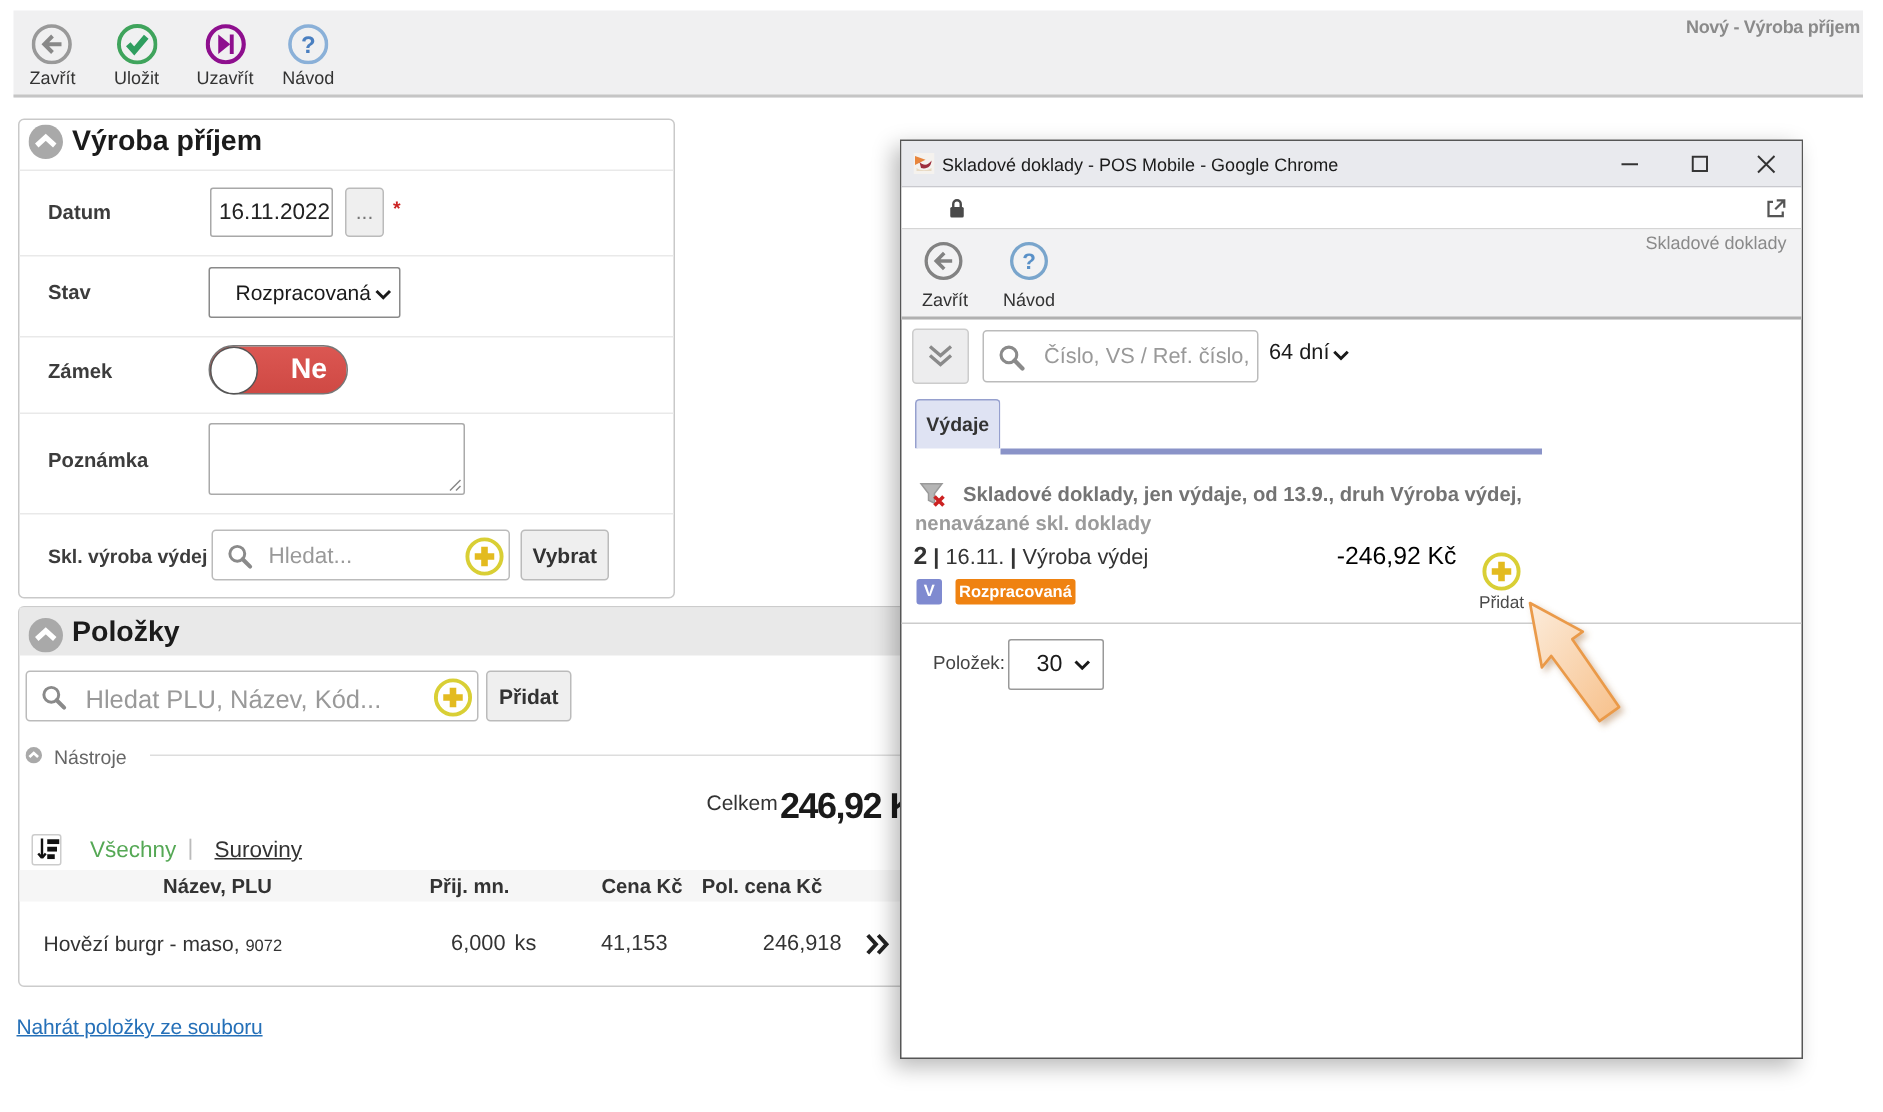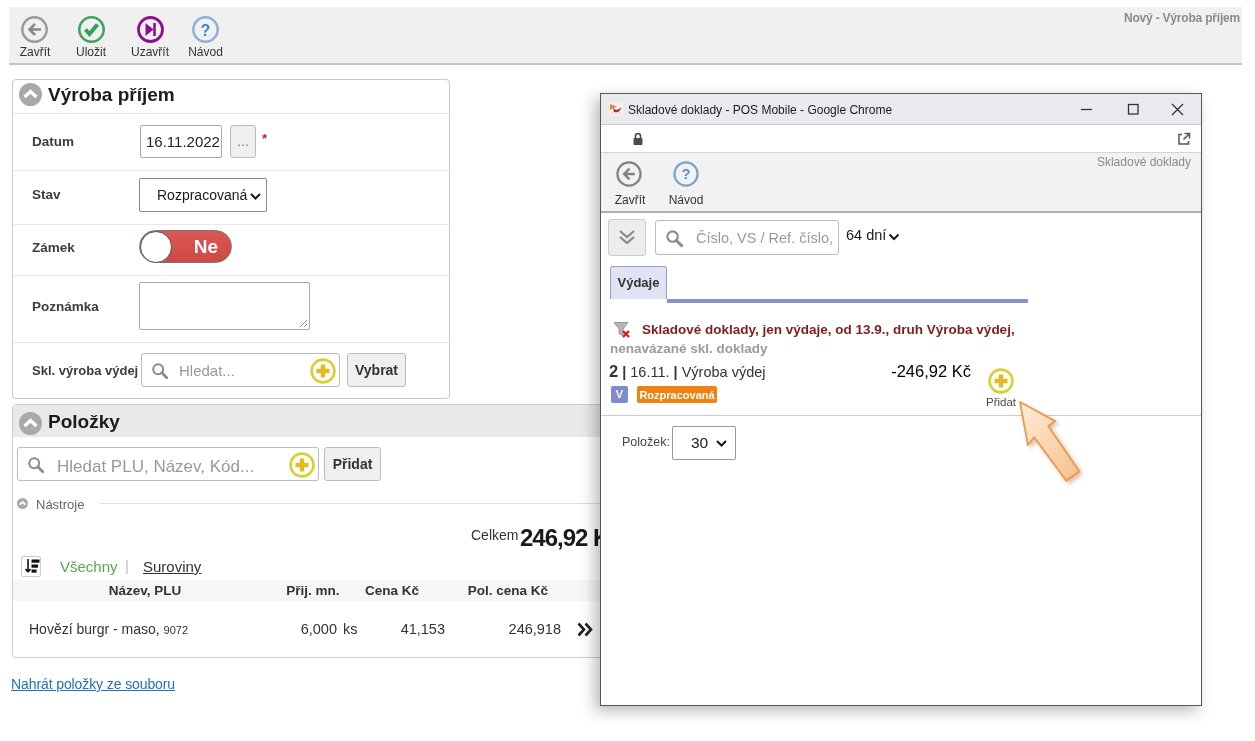--- a/index.html
+++ b/index.html
@@ -110,21 +110,21 @@
   <rect x="8.5" y="12.5" width="5" height="3.2" fill="#111"></rect>
  </svg>
 </div>
 <div class="a" style="left:60px;top:558px;font-size:15px;color:#55a855">Všechny</div>
 <div class="a" style="left:125px;top:557px;font-size:15px;color:#bbb">|</div>
 <div class="a" style="left:143px;top:558px;font-size:15px;color:#333;text-decoration:underline">Suroviny</div>
 <div class="a" style="left:13px;top:580px;width:1183px;height:21px;background:#f6f6f6"></div>
 <div class="a" style="left:13px;top:580px;width:585px;height:21px;font-weight:bold;font-size:13.5px;color:#333">
  <span style="position:absolute;left:82px;width:100px;text-align:center;top:3px">Název, PLU</span>
  <span style="position:absolute;left:250px;width:100px;text-align:center;top:3px">Přij. mn.</span>
- <span style="position:absolute;left:352px;width:100px;text-align:left;top:3px">Cena Kč</span>
+ <span style="position:absolute;left:342px;width:100px;text-align:right;top:3px">Cena Kč</span>
  <span style="position:absolute;left:445px;width:100px;text-align:center;top:3px">Pol. cena Kč</span>
 </div>
 <div class="a" style="left:0;top:621px;width:598px;height:19px;font-size:14px;color:#333">
  <span style="position:absolute;left:29px">Hovězí burgr - maso, <span style="font-size:11px">9072</span></span>
  <span style="position:absolute;left:237px;width:100px;text-align:right;font-size:14.5px">6,000</span>
  <span style="position:absolute;left:343px;font-size:14.5px">ks</span>
  <span style="position:absolute;left:345px;width:100px;text-align:right;font-size:14.5px">41,153</span>
  <span style="position:absolute;left:461px;width:100px;text-align:right;font-size:14.5px">246,918</span>
  <svg style="position:absolute;left:576px;top:1px" width="18" height="15" viewBox="0 0 18 15">
       <path d="M2.5 1.5 L8 7.5 L2.5 13.5 M9.5 1.5 L15 7.5 L9.5 13.5" stroke="#222" stroke-width="2.6" fill="none"></path>
@@ -206,21 +206,21 @@
 
  <div class="a" style="left:9px;top:172px;width:57px;height:33px;background:#dfe3f3;border:1px solid #96a0ce;border-bottom:none;border-radius:3px 3px 0 0">
   <div style="margin-top:8px;text-align:center;font-weight:bold;font-size:13px;color:#333">Výdaje</div>
  </div>
  <div class="a" style="left:66px;top:204.5px;width:361px;height:4px;background:#8a93c8"></div>
 
  <svg class="a" style="left:11px;top:226px" width="20" height="20" viewBox="0 0 20 20">
   <path d="M2 2.5 H16 L11 9 V15.5 L7 13.5 V9 Z" fill="#b5b5b5" stroke="#9a9a9a" stroke-width="1"></path>
   <path d="M11 11 L17 17 M17 11 L11 17" stroke="#c22" stroke-width="2.4"></path>
  </svg>
- <div class="a" style="left:41px;top:228px;font-weight:bold;font-size:13.5px;color:#7f1d1d">Skladové doklady, jen výdaje, od 13.9., druh Výroba výdej,</div>
+ <div class="a" style="left:41px;top:228px;font-weight:bold;font-size:13.5px;color:#737373">Skladové doklady, jen výdaje, od 13.9., druh Výroba výdej,</div>
  <div class="a" style="left:9px;top:247px;font-weight:bold;font-size:13.5px;color:#9b9b9b">nenavázané skl. doklady</div>
 
  <div class="a" style="left:8px;top:268px;font-size:14.5px;color:#333"><b style="font-size:16.5px">2</b> <b>|</b> 16.11. <b>|</b> Výroba výdej</div>
  <div class="a" style="left:290px;top:268px;width:80px;text-align:right;font-size:16.5px;color:#000000">-246,92 Kč</div>
  <svg class="a" style="left:387px;top:274px" width="26" height="26" viewBox="0 0 26 26">
   <circle cx="13" cy="13" r="11.4" fill="#fff" stroke="#d9cf35" stroke-width="2.6"></circle>
   <path d="M13 6.5 V19.5 M6.5 13 H19.5" stroke="#e3bb20" stroke-width="4.4"></path>
  </svg>
  <div class="a" style="left:382px;top:302px;width:36px;text-align:center;font-size:11.5px;color:#4a4a4a">Přidat</div>
  <div class="a" style="left:10px;top:292px;width:17px;height:17px;background:#7f8ad0;border-radius:2px;text-align:center;line-height:17px;color:#fff;font-weight:bold;font-size:11px">V</div>

